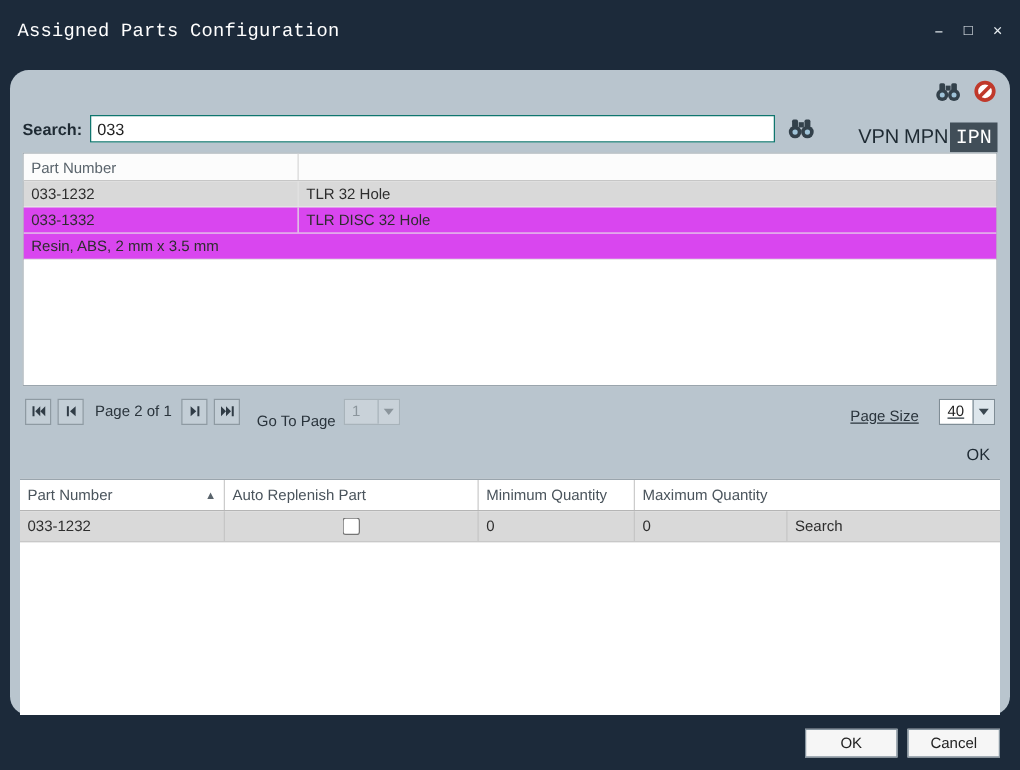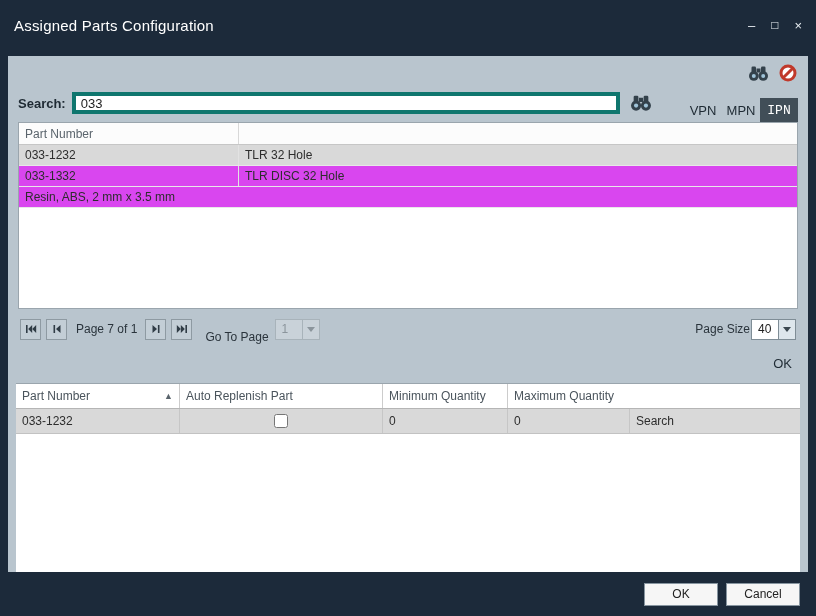--- a/index.html
+++ b/index.html
@@ -1,41 +1,41 @@
 <!DOCTYPE html>
 <html><head>
 <meta charset="utf-8">
 <style>
   * { margin:0; padding:0; box-sizing:border-box; }
   html,body { background:#10161f; }
   body { font-family:"Liberation Sans", sans-serif; }
   .window { position:relative; width:816px; height:616px; background:#1c2a3a; overflow:hidden; }
 
   
-  .titlebar { height:50px; display:flex; align-items:center; padding:0 14px; }
+  .titlebar { height:50px; display:flex; align-items:center; padding:0 14px;font-family:Liberation Mono, monospace; }
   .title { color:#ffffff; font-size:15px; letter-spacing:.2px; }
   .win-controls { margin-left:auto; display:flex; align-items:center; gap:16px; color:#e8eef2; font-size:13px; }
   .win-controls span { cursor:default; line-height:1; }
   .wc-max { font-size:12px; }
 
   
   .content { position:absolute; left:8px; right:8px; top:56px; bottom:44px;
-             background:#b9c5ce; display:flex; flex-direction:column; }
+             background:#b9c5ce; display:flex; flex-direction:column;border-radius:15px; }
 
   .icon-row { display:flex; justify-content:flex-end; align-items:center; gap:6px; padding:6px 8px 2px; height:30px; }
   .icon-btn { width:24px; height:22px; display:flex; align-items:center; justify-content:center; }
 
   .search-row { display:flex; align-items:center; margin:4px 10px 6px; height:26px; }
   .search-label { font-size:13px; font-weight:bold; color:#1e2a33; margin-right:6px; }
-  .search-input { width:548px; height:22px; border:4px solid #0f766e; background:#ffffff;
+  .search-input { width:548px; height:22px; border:1px solid #0f766e; background:#ffffff;
                   font-family:"Liberation Sans",sans-serif; font-size:13px; padding:0 5px; color:#222; }
   .search-binocs { margin-left:10px; display:flex; align-items:center; }
   .src-btns { margin-left:auto; display:flex; }
   .src-btn { min-width:38px; height:24px; display:flex; align-items:center; justify-content:center;
-             font-size:13px; color:#1e2a33; cursor:default;margin-top:14px; }
+             font-size:16px; color:#1e2a33; cursor:default;margin-top:14px; }
   .src-btn.active { background:#414e58; color:#ffffff;font-family:Liberation Mono, monospace; }
 
   
   .table1 { margin:0 10px; background:#ffffff; border:1px solid #9aa5ad; height:187px;
             display:flex; flex-direction:column; font-size:12px; }
   .t1-header { display:flex; height:22px; background:#fcfcfc; border-bottom:1px solid #c6c6c6; color:#5a646c; }
   .t1-header .c1 { border-right:1px solid #d8d8d8; }
   .t1-row { display:flex; height:21px; border-bottom:1px solid #e8e8e8; color:#2d2d2d; background:#d946ef; }
   .t1-row.selected { background:#d9d9d9; }
   .t1 .c1 { width:220px; display:flex; align-items:center; padding:0 6px; }
@@ -53,21 +53,21 @@
   .combo { display:inline-flex; align-items:stretch; height:21px; border:1px solid #7f8d96; background:#fff; }
   .combo .val { display:flex; align-items:center; padding:0 6px; min-width:26px; font-size:12px; color:#222; }
   .combo .arrow { width:17px; display:flex; align-items:center; justify-content:center;
                   border-left:1px solid #7f8d96; background:#dde6ec; }
   .tri-down { width:0; height:0; border-left:4px solid transparent; border-right:4px solid transparent;
               border-top:5px solid #3a4750; }
   .combo.disabled { border-color:#a8b3ba; background:#c9d2d9; }
   .combo.disabled .val { color:#8b959c; }
   .combo.disabled .arrow { background:#c9d2d9; border-left-color:#a8b3ba; }
   .combo.disabled .tri-down { border-top-color:#8b959c; }
-  .pager-right { margin-left:auto; display:flex; align-items:center; gap:1px; }
+  .pager-right { margin-left:auto; display:flex; align-items:flex-end; gap:16px;text-decoration:underline; }
 
   .ok-row { display:flex; justify-content:flex-end; padding:10px 16px 0; height:34px; }
   .flat-ok { background:transparent; border:none; font-family:"Liberation Sans",sans-serif;
              font-size:13px; color:#1e2a33; cursor:default; }
 
   
   .table2 { flex:1; margin:8px 8px 0; background:#ffffff; border-top:1px solid #9aa5ad;
             display:flex; flex-direction:column; font-size:12px; }
   .t2-header { display:flex; height:25px; background:#ffffff; border-bottom:1px solid #b5b5b5; color:#4a545c; }
   .t2-header > div { display:flex; align-items:center; padding:0 6px; border-right:1px solid #cccccc; }
@@ -172,21 +172,21 @@
           <path d="M7.2 1 L3.2 5 L7.2 9 Z" fill="#303c46"></path>
           <path d="M11.2 1 L7.2 5 L11.2 9 Z" fill="#303c46"></path>
         </svg>
       </div>
       <div class="pgbtn">
         <svg width="12" height="10" viewBox="0 0 12 10">
           <rect x="2.5" y="1" width="1.6" height="8" fill="#303c46"></rect>
           <path d="M9.5 1 L5 5 L9.5 9 Z" fill="#303c46"></path>
         </svg>
       </div>
-      <span class="page-label">Page 7 of 1</span>
+      <span class="page-label">Page 2 of 1</span>
       <div class="pgbtn">
         <svg width="12" height="10" viewBox="0 0 12 10">
           <path d="M2.5 1 L7 5 L2.5 9 Z" fill="#303c46"></path>
           <rect x="7.9" y="1" width="1.6" height="8" fill="#303c46"></rect>
         </svg>
       </div>
       <div class="pgbtn">
         <svg width="12" height="10" viewBox="0 0 12 10">
           <path d="M0.8 1 L4.8 5 L0.8 9 Z" fill="#303c46"></path>
           <path d="M4.8 1 L8.8 5 L4.8 9 Z" fill="#303c46"></path>

